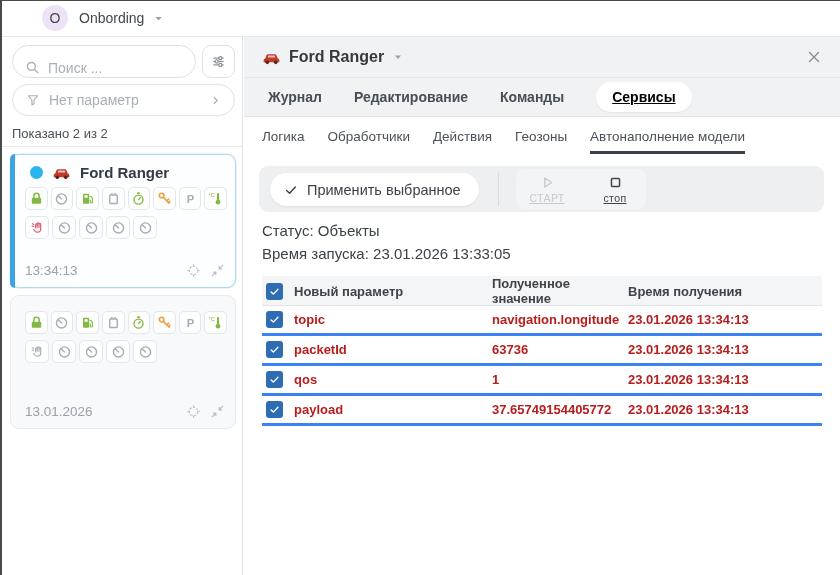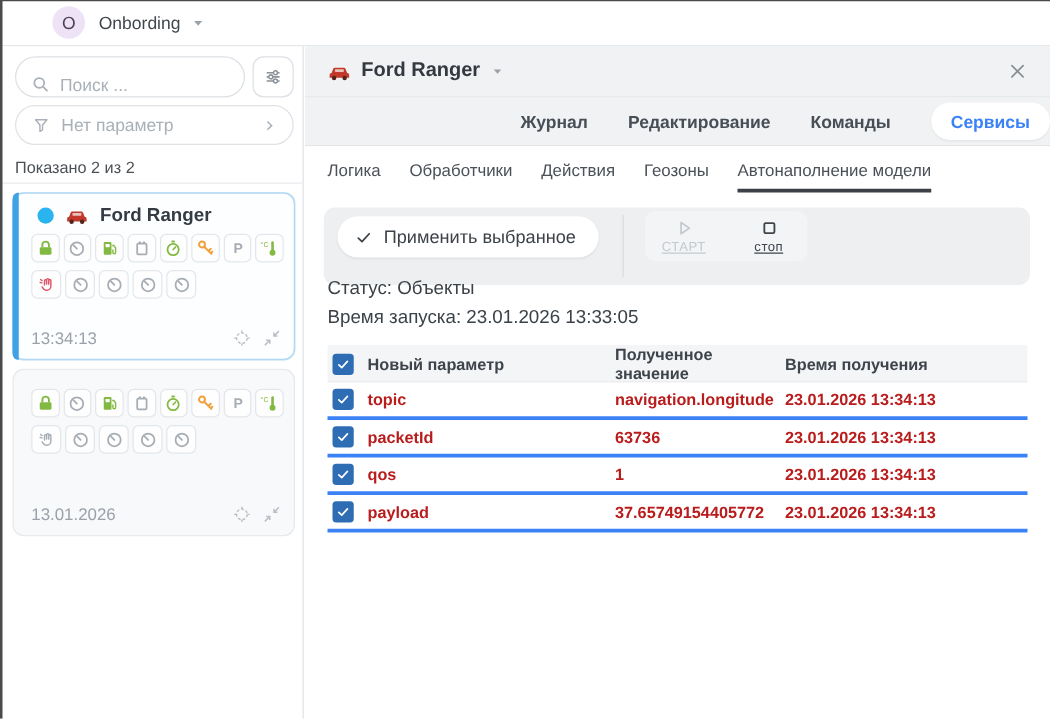--- a/index.html
+++ b/index.html
@@ -42,30 +42,30 @@
   .card-time { flex:1; font-size:13.5px; color:#9aa1a8; }
   .card-footer .mini { display:flex; margin-left:9px; color:#b9bfc5; cursor:pointer; }
 
   
   .main { position:absolute; left:244px; top:37px; width:596px; height:538px; background:#fff; }
   .m-header { height:41px; background:#f0f2f4; border-bottom:1px solid #e4e7e9; display:flex; align-items:center; padding:0 18px; }
   .m-title-group { display:flex; align-items:center; gap:8px; flex:1; }
   .m-title { font-size:16px; font-weight:700; color:#33393f; }
   .close-btn { display:flex; cursor:pointer; }
 
-  .tabs-row { height:39px; background:#f0f2f4; border-bottom:1px solid #e2e5e8; display:flex; align-items:center; padding-left:24px; gap:32px;justify-content:flex-end; }
+  .tabs-row { height:39px; background:#f0f2f4; border-bottom:1px solid #e2e5e8; display:flex; align-items:center; padding-left:24px; gap:32px; }
   .tab { font-size:14px; font-weight:600; color:#474e55; cursor:pointer; }
-  .tab.active { background:#fff; color:#3b82f6; border-radius:16px; padding:7px 16px; box-shadow:0 1px 2px rgba(0,0,0,.06); }
+  .tab.active { background:#fff; color:#000000; border-radius:16px; padding:7px 16px; box-shadow:0 1px 2px rgba(0,0,0,.06);text-decoration:underline; }
 
   .subtabs-row { height:40px; display:flex; align-items:center; padding-left:18px; gap:23px; background:#fff; }
   .subtab { font-size:13.5px; color:#4b5158; cursor:pointer; position:relative; padding:10px 0 12px; }
   .subtab.active { font-weight:400; }
   .subtab.active::after { content:""; position:absolute; left:0; right:0; bottom:2px; height:2.5px; background:#3b4147; }
 
-  .toolbar { position:absolute; left:15px; top:129px; width:565px; height:62px; background:#edeff1; border-radius:9px; }
+  .toolbar { position:absolute; left:15px; top:129px; width:565px; height:46px; background:#edeff1; border-radius:9px; }
   .apply-btn { position:absolute; left:11px; top:7px; height:33px; background:#fff; border:none; border-radius:17px; padding:0 18px 0 14px; display:flex; align-items:center; gap:9px; font-size:14.5px; color:#3c4248; font-family:"Liberation Sans",sans-serif; box-shadow:0 1px 2px rgba(0,0,0,.08); cursor:pointer; }
   .tb-divider { position:absolute; left:239px; top:6px; bottom:6px; width:1px; background:#d9dcdf; }
   .startstop { position:absolute; left:257px; top:3px; width:130px; height:40px; background:#f3f4f6; border-radius:8px; display:flex; align-items:center; justify-content:center; gap:14px; }
   .ss-btn { width:54px; display:flex; flex-direction:column; align-items:center; gap:1px; cursor:pointer; background:none; border:none; font-family:"Liberation Sans",sans-serif; }
   .ss-btn .ss-label { font-size:10.5px; letter-spacing:.4px;text-decoration:underline; }
   .ss-btn.disabled { color:#c3c9cf; }
   .ss-btn.disabled .ss-label { color:#c3c9cf; }
   .ss-btn.dark .ss-label { color:#3f454c; }
 
   .status-block { position:absolute; left:18px; top:182px; font-size:15px; color:#3b4248; line-height:23px; }

